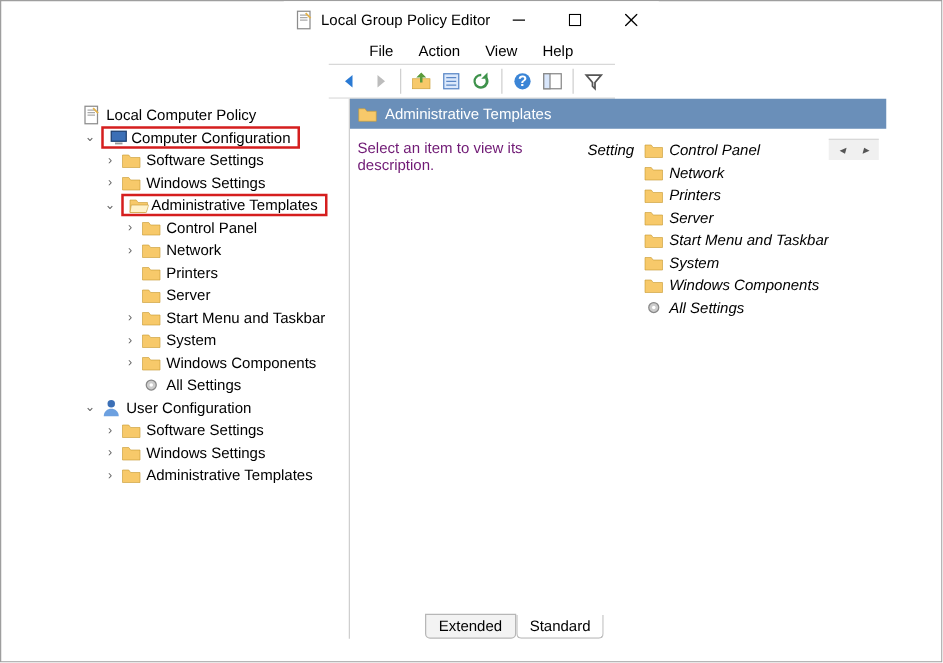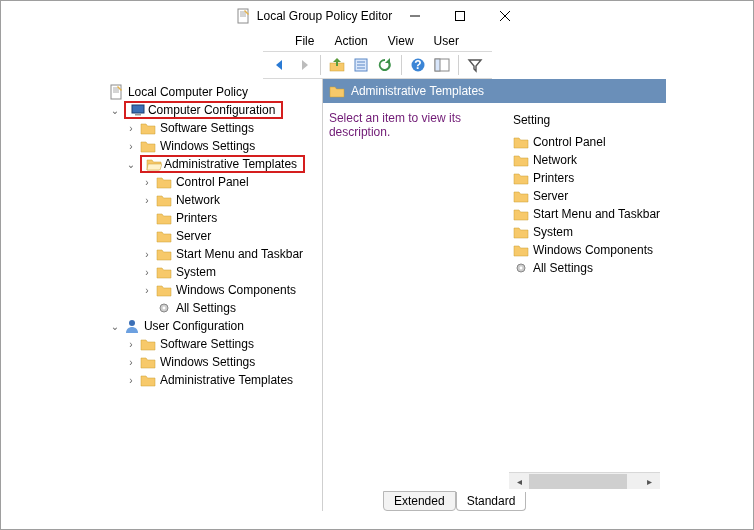--- a/index.html
+++ b/index.html
@@ -22,21 +22,21 @@
 .node .label { padding: 0 2px; }
 .hl { display: inline-flex; align-items: center; border: 2px solid #d51e1e; padding: 0 4px; height: 18px; }
 .indent-1 { margin-left: 0; }
 .indent-2 { margin-left: 16px; }
 .indent-3 { margin-left: 32px; }
 .indent-4 { margin-left: 48px; }
 .main { flex: 1; display: flex; flex-direction: column; min-width: 0; }
 .header { height: 24px; background: #6a8fb9; color: #fff; display: flex; align-items: center; padding: 0 6px; gap: 6px; font-size: 12px; }
 .content { flex: 1; display: flex; padding: 8px 6px 0 6px; gap: 10px; min-height: 0; }
 .desc { width: 170px; font-size: 12px; color: #701a75; }
-.listcol { flex: 1; display: flex; flex-direction: column; min-height: 0; }
+.listcol { flex: 1; display: flex; flex-direction: row; min-height: 0; font-style: italic; }
 .listhead { font-size: 12px; padding: 2px 4px 6px 4px; color: #000; }
 .list { flex: 1; overflow: auto; position: relative; }
 .litem { display: flex; align-items: center; height: 18px; gap: 4px; padding-left: 4px; cursor: default; }
 .hscroll { display:flex; height:17px; border-top:1px solid #d8d8d8; background:#f0f0f0; align-items:center; padding:0 2px; }
 .sarrow{width:17px;height:15px;display:flex;align-items:center;justify-content:center;background:#f0f0f0;color:#555;font-size:10px;}
 .strack{flex:1;height:15px;background:#f0f0f0;position:relative;margin:0 1px;}
 .sthumb{position:absolute;left:0;top:0;height:15px;width:88%;background:#cfcfcf;}
 .tabs { height: 22px; display: flex; align-items: flex-end; padding-left: 60px; }
 .tab { border: 1px solid #b7b7b7; border-top: none; border-bottom-left-radius: 4px; border-bottom-right-radius: 4px; padding: 2px 10px; background: #fff; margin-right: 0; font-size: 12px; }
 .tab.inactive { background: #f3f3f3; border-top: 1px solid #b7b7b7; }
@@ -136,21 +136,21 @@
             <line x1="10" y1="0" x2="0" y2="10" stroke="#000"></line>
           </svg>
         </div>
     </div>
   </div>
 
   <div class="menubar">
     <span>File</span>
     <span>Action</span>
     <span>View</span>
-    <span>User</span>
+    <span>Help</span>
   </div>
 
   <div class="toolbar">
     <div class="tbtn">
         <svg width="16" height="16">
           <use href="#i-back"></use>
         </svg>
       </div>
     <div class="tbtn">
         <svg width="16" height="16">

